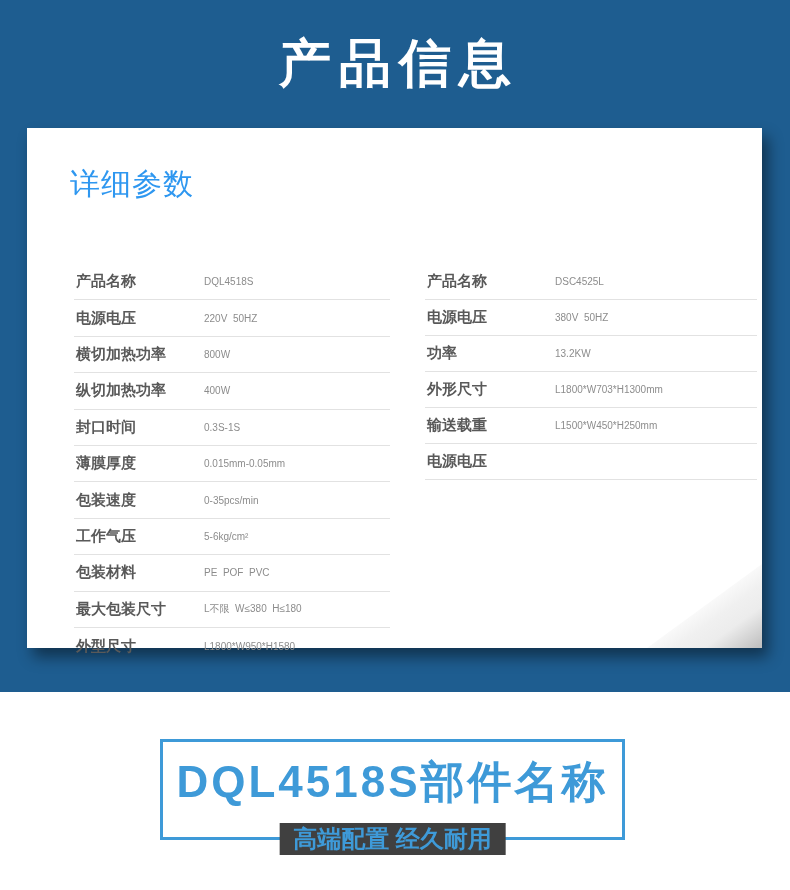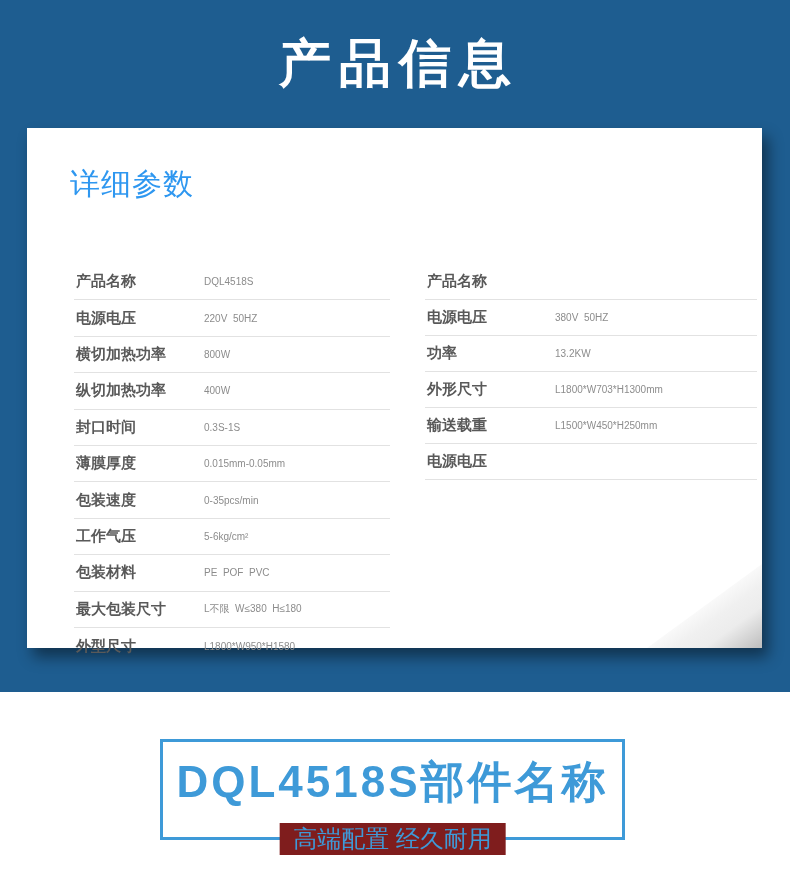--- a/index.html
+++ b/index.html
@@ -37,21 +37,21 @@
 
   .page-curl{position:absolute;right:0;bottom:0;width:115px;height:84px;
              background:linear-gradient(to bottom right,#ffffff 42%,#f0f0f0 62%,#ececec 75%,#bdbdbd 100%);
              clip-path:polygon(100% 0,100% 100%,0 100%);}
 
   .banner{position:absolute;left:0;top:692px;width:790px;height:248px;background:#ffffff;}
   .banner-box{position:absolute;left:160px;top:47px;width:465px;height:101px;border:3px solid var(--banner-blue);}
   .banner-title{position:absolute;left:0;top:0;width:100%;height:100%;display:flex;align-items:center;justify-content:center;
                 padding-bottom:14px;color:var(--banner-blue);font-size:44px;font-weight:bold;letter-spacing:3px;white-space:nowrap;}
   .banner-subtitle{position:absolute;left:50%;bottom:-1.5px;transform:translate(-50%,50%);
-                   background:#7f1d1d;padding:0 14px;color:var(--banner-blue);font-size:24px;font-weight:400;white-space:pre;margin-top:36px;}
+                   background:#404040;padding:0 14px;color:var(--banner-blue);font-size:24px;font-weight:700;white-space:pre;margin-top:36px;}
 </style>
 </head>
 <body>
 
 <div class="page">
 
   <div class="blue-section"></div>
 
   <header class="header">
     <h1 class="header-title">产品信息</h1>
@@ -101,20 +101,21 @@
           <span class="spec-value">L不限  W≤380  H≤180</span>
         </div>
         <div class="spec-row">
           <span class="spec-label">外型尺寸</span>
           <span class="spec-value">L1800*W950*H1580</span>
         </div>
       </div>
     <div class="spec-table right" id="right-table">
         <div class="spec-row">
           <span class="spec-label">产品名称</span>
+          <span class="spec-value">DSC4525L</span>
         </div>
         <div class="spec-row">
           <span class="spec-label">电源电压</span>
           <span class="spec-value">380V  50HZ</span>
         </div>
         <div class="spec-row">
           <span class="spec-label">功率</span>
           <span class="spec-value">13.2KW</span>
         </div>
         <div class="spec-row">

